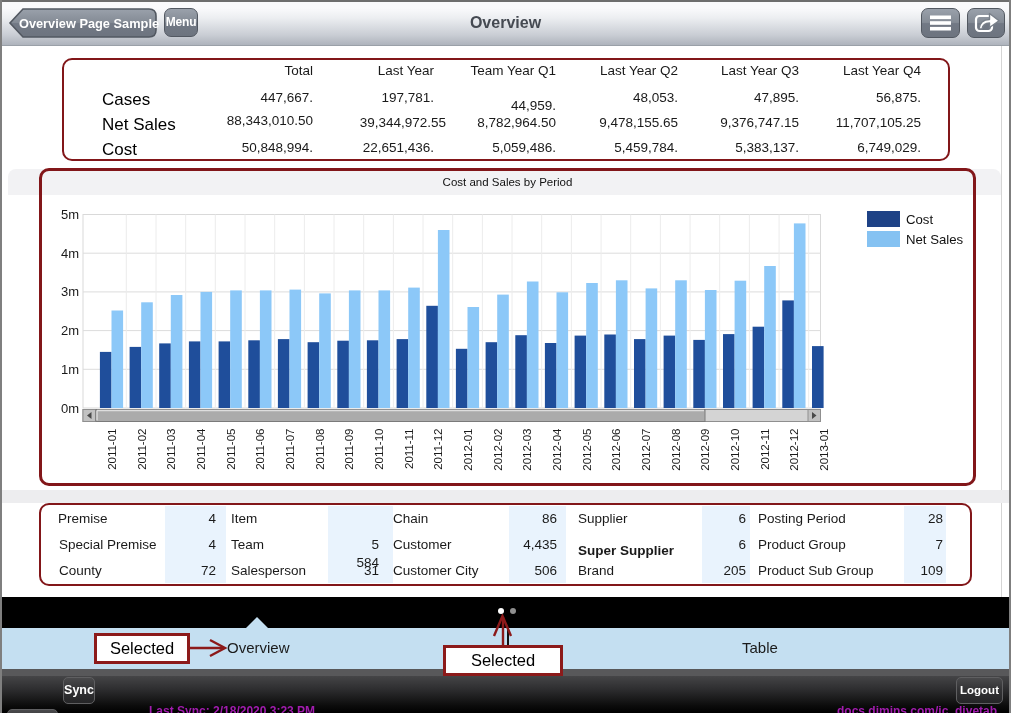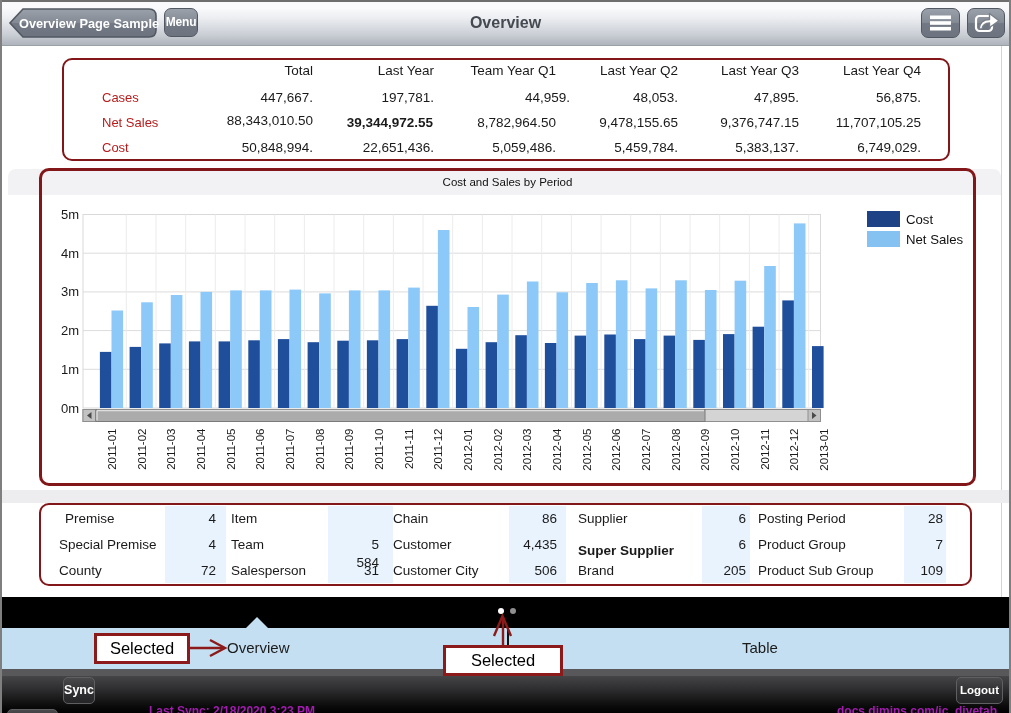--- a/index.html
+++ b/index.html
@@ -9,21 +9,21 @@
   background:linear-gradient(#6e6e6e 0 2px, #fafafc 2px 8px, #eceef1 40%, #c9cdd4 78%, #aeb3bc 100%);
   border-bottom:1px solid #9aa0a8; }
 .navbtn { position:absolute; background:linear-gradient(#9aa1ab, #848b95 48%, #727985 52%, #6d747f);
   border:1.6px solid #525861; border-radius:7px; color:#fff; font-weight:bold;
   text-align:center; }
 #title { position:absolute; left:0; top:0; width:100%; text-align:center; line-height:46px;
   font-size:16px; font-weight:bold; color:#454a52; }
 
 .rbox { position:absolute; border:2.5px solid #821619; border-radius:10px; }
 .tc { position:absolute; text-align:right; font-size:13.5px; color:#1a1a1a; }
-.tl { position:absolute; font-size:13px; color:#b91c1c; }
+.tl { position:absolute; font-size:17px; color:#000000; }
 
 #chartstrip { position:absolute; left:6px; top:169px; width:993px; height:26px;
   background:#f2f2f4; border-radius:8px 8px 0 0; }
 #ctitle { position:absolute; left:0; top:176px; width:1011px; text-align:center;
   font-size:11.5px; color:#111; }
 #rightline { position:absolute; left:999px; top:46px; width:1px; height:551px; background:#d5d5d5; }
 
 .stripe { position:absolute; top:506px; height:77px; background:#e9f3fd; }
 .sl { position:absolute; font-size:13.5px; color:#1a1a1a; }
 .sv { position:absolute; font-size:13.5px; color:#1a1a1a; text-align:right; }
@@ -79,27 +79,27 @@
   <div class="rbox" style="left:60px;top:58px;width:888px;height:103px;"></div>
   <div class="tc" style="left:171px;top:63px;width:140px;">Total</div>
 <div class="tc" style="left:292px;top:63px;width:140px;">Last Year</div>
 <div class="tc" style="left:414px;top:63px;width:140px;">Team Year Q1</div>
 <div class="tc" style="left:536px;top:63px;width:140px;">Last Year Q2</div>
 <div class="tc" style="left:657px;top:63px;width:140px;">Last Year Q3</div>
 <div class="tc" style="left:779px;top:63px;width:140px;">Last Year Q4</div>
 <div class="tl" style="left:100px;top:90px;">Cases</div>
 <div class="tc" style="left:171px;top:90px;width:140px;">447,667.</div>
 <div class="tc" style="left:292px;top:90px;width:140px;">197,781.</div>
-<div class="tc" style="left:414px;top:90px;width:140px;margin-left:14px;">44,959.</div>
+<div class="tc" style="left:414px;top:98px;width:140px;">44,959.</div>
 <div class="tc" style="left:536px;top:90px;width:140px;">48,053.</div>
 <div class="tc" style="left:657px;top:90px;width:140px;">47,895.</div>
 <div class="tc" style="left:779px;top:90px;width:140px;">56,875.</div>
 <div class="tl" style="left:100px;top:115px;">Net Sales</div>
 <div class="tc" style="left:171px;top:113px;width:140px;">88,343,010.50</div>
-<div class="tc" style="left:291px;top:115px;width:140px;font-weight:bold;">39,344,972.55</div>
+<div class="tc" style="left:304px;top:115px;width:140px;">39,344,972.55</div>
 <div class="tc" style="left:414px;top:115px;width:140px;">8,782,964.50</div>
 <div class="tc" style="left:536px;top:115px;width:140px;">9,478,155.65</div>
 <div class="tc" style="left:657px;top:115px;width:140px;">9,376,747.15</div>
 <div class="tc" style="left:779px;top:115px;width:140px;">11,707,105.25</div>
 <div class="tl" style="left:100px;top:140px;">Cost</div>
 <div class="tc" style="left:171px;top:140px;width:140px;">50,848,994.</div>
 <div class="tc" style="left:292px;top:140px;width:140px;">22,651,436.</div>
 <div class="tc" style="left:414px;top:140px;width:140px;">5,059,486.</div>
 <div class="tc" style="left:536px;top:140px;width:140px;">5,459,784.</div>
 <div class="tc" style="left:657px;top:140px;width:140px;">5,383,137.</div>
@@ -229,21 +229,21 @@
 <path d="M 810.0 246.0 L 814.5 249.5 L 810.0 253.0 Z" fill="#4a4a4a"></path>
 <rect x="865" y="45" width="33" height="16" fill="#1e4286"></rect>
 <rect x="865" y="65" width="33" height="16" fill="#85c2f2"></rect>
 <text x="904" y="58" font-size="13.2" fill="#111">Cost</text>
 <text x="904" y="78" font-size="13.2" fill="#111">Net Sales</text>
 </svg>
 
   <div style="position:absolute;left:0;top:490px;width:1011px;height:13px;background:#ededef;"></div>
   <div class="rbox" style="left:37px;top:503px;width:933px;height:83px;"></div>
   <div class="stripe" style="left:163px;width:61px;"></div>
-<div class="sl" style="left:63px;top:511px;">Premise</div>
+<div class="sl" style="left:56px;top:511px;">Premise</div>
 <div class="sl" style="left:57px;top:537px;">Special Premise</div>
 <div class="sl" style="left:57px;top:563px;">County</div>
 <div class="sv" style="left:94px;top:511px;width:120px;">4</div>
 <div class="sv" style="left:94px;top:537px;width:120px;">4</div>
 <div class="sv" style="left:94px;top:563px;width:120px;">72</div>
 <div class="stripe" style="left:326px;width:65px;"></div>
 <div class="sl" style="left:229px;top:511px;">Item</div>
 <div class="sl" style="left:229px;top:537px;">Team</div>
 <div class="sl" style="left:229px;top:563px;">Salesperson</div>
 <div class="sv" style="left:257px;top:511px;width:120px;margin-top:44px;">584</div>

